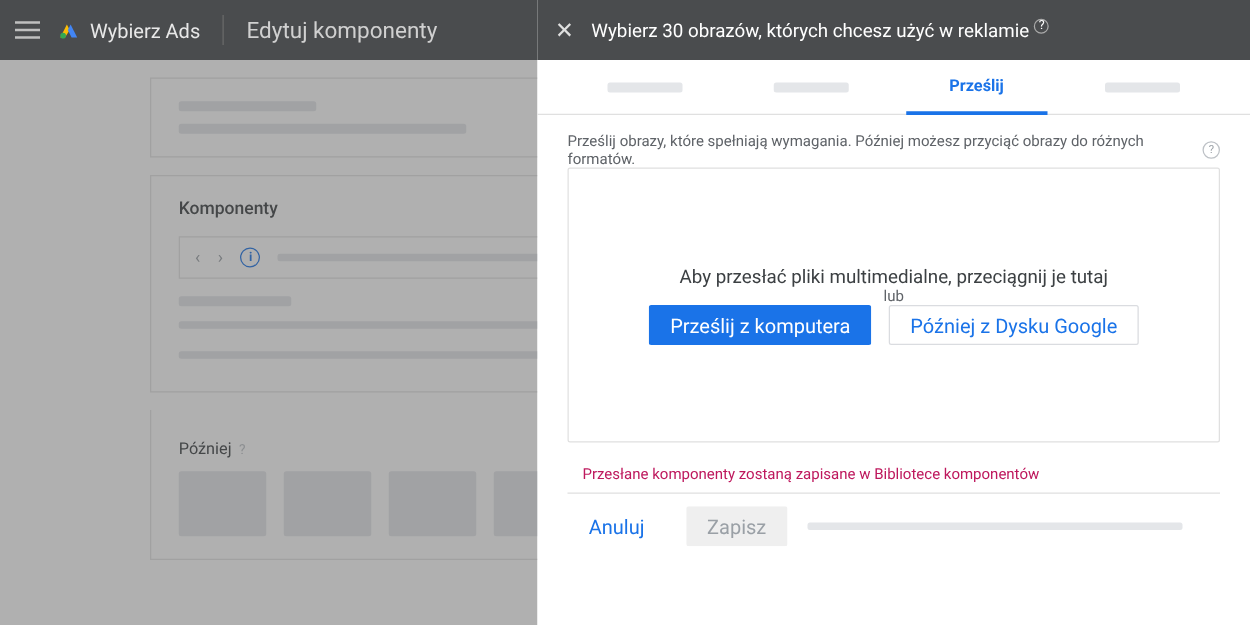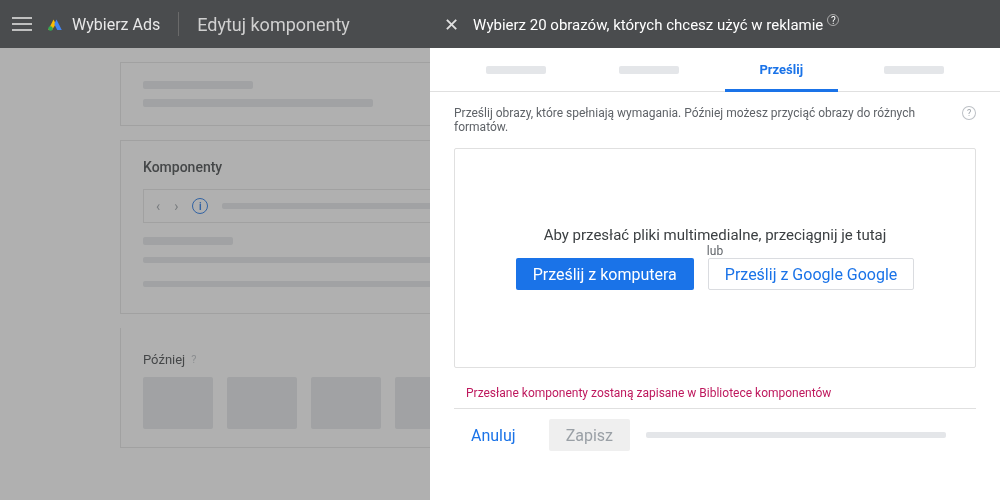--- a/index.html
+++ b/index.html
@@ -25,21 +25,21 @@
 .panel-head{height:48px;background:#4a4c4e;display:flex;align-items:center;padding:0 14px;color:#fff;gap:14px}
 .close-x{font-size:18px;cursor:pointer;color:#e0e0e0}
 .panel-title{font-size:15px;font-weight:400}
 .help-sup{font-size:10px;vertical-align:super;border:1px solid #aaa;border-radius:50%;width:12px;height:12px;display:inline-flex;align-items:center;justify-content:center;margin-left:4px}
 .tabs{display:flex;height:44px;border-bottom:1px solid #e0e0e0;padding:0 20px}
 .tab{flex:1;display:flex;align-items:center;justify-content:center;font-size:13px;color:#5f6368;position:relative}
 .tab-ph{width:60px;height:8px;background:#e4e6e9;border-radius:2px}
 .tab.active{color:#1a73e8;font-weight:700}
 .tab.active::after{content:"";position:absolute;bottom:-1px;left:10px;right:10px;height:3px;background:#1a73e8}
 .panel-body{flex:1;padding:14px 24px 0 24px;overflow:hidden;display:flex;flex-direction:column}
-.hint-row{display:flex;align-items:flex-start;justify-content:space-between;font-size:12px;color:#5f6368;margin-bottom:14px}
+.hint-row{display:flex;align-items:center;justify-content:space-between;font-size:12px;color:#5f6368;margin-bottom:0}
 .help-ic{width:14px;height:14px;border:1px solid #bdc1c6;border-radius:50%;display:flex;align-items:center;justify-content:center;font-size:9px;color:#9aa0a6}
 .dropzone{border:1px solid #e0e0e0;border-radius:2px;flex:0 0 220px;display:flex;flex-direction:column;align-items:center;justify-content:center;padding:20px}
 .dz-main{font-size:15px;color:#3c4043;text-align:center}
 .dz-or{font-size:12px;color:#5f6368}
 .dz-btns{display:flex;gap:14px}
 .btn{height:32px;padding:0 16px;font-size:16px;border-radius:2px;display:flex;align-items:center;justify-content:center;cursor:pointer;border:1px solid transparent}
 .btn-primary{background:#1a73e8;color:#fff}
 .btn-outline{background:#fff;color:#1a73e8;border-color:#dadce0}
 .saved-note{font-size:12px;color:#be185d;margin:18px 0 8px 12px}
 .footer{border-top:1px solid #e0e0e0;padding:10px 0;display:flex;align-items:center;gap:16px}
@@ -101,21 +101,21 @@
         <div class="ph"></div>
     </div>
   </div>
 </div>
 <div class="scrim"></div>
 
 <div class="panel">
   <div class="panel-head">
     <span class="close-x">✕</span>
     <span class="panel-title">
-      <span>Wybierz 20 obrazów, których chcesz użyć w reklamie</span><span class="help-sup">?</span>
+      <span>Wybierz 30 obrazów, których chcesz użyć w reklamie</span><span class="help-sup">?</span>
     </span>
   </div>
 
   <div class="tabs">
     <div class="tab">
         <div class="tab-ph"></div>
       </div>
     <div class="tab">
         <div class="tab-ph"></div>
       </div>
@@ -129,21 +129,21 @@
     <div class="hint-row">
       <span>Prześlij obrazy, które spełniają wymagania. Później możesz przyciąć obrazy do różnych formatów.</span>
       <span class="help-ic">?</span>
     </div>
 
     <div class="dropzone">
       <div class="dz-main">Aby przesłać pliki multimedialne, przeciągnij je tutaj</div>
       <div class="dz-or">lub</div>
       <div class="dz-btns">
         <div class="btn btn-primary">Prześlij z komputera</div>
-        <div class="btn btn-outline">Prześlij z Google Google</div>
+        <div class="btn btn-outline">Później z Dysku Google</div>
       </div>
     </div>
 
     <div class="saved-note">Przesłane komponenty zostaną zapisane w Bibliotece komponentów</div>
 
     <div class="footer">
       <div class="btn btn-text">Anuluj</div>
       <div class="btn btn-disabled">Zapisz</div>
       <div class="ph"></div>
     </div>

